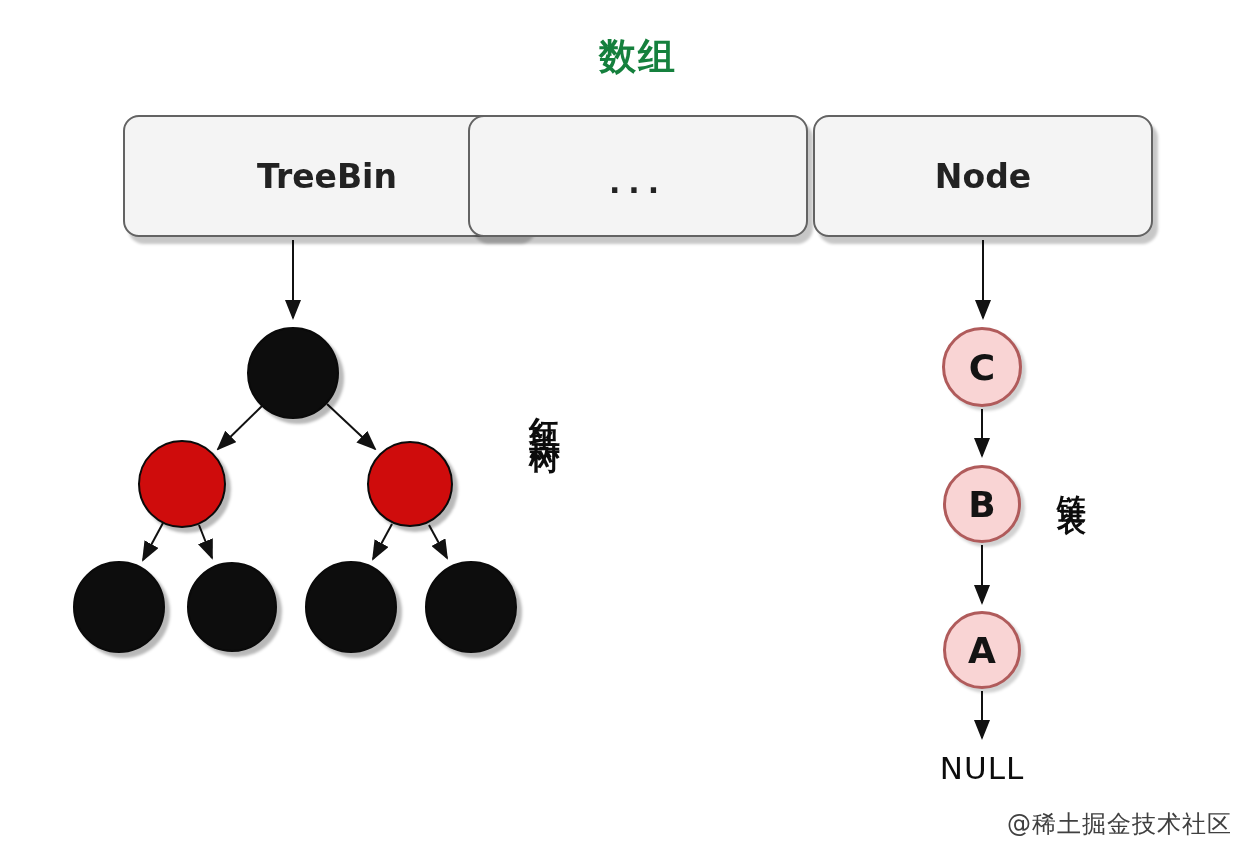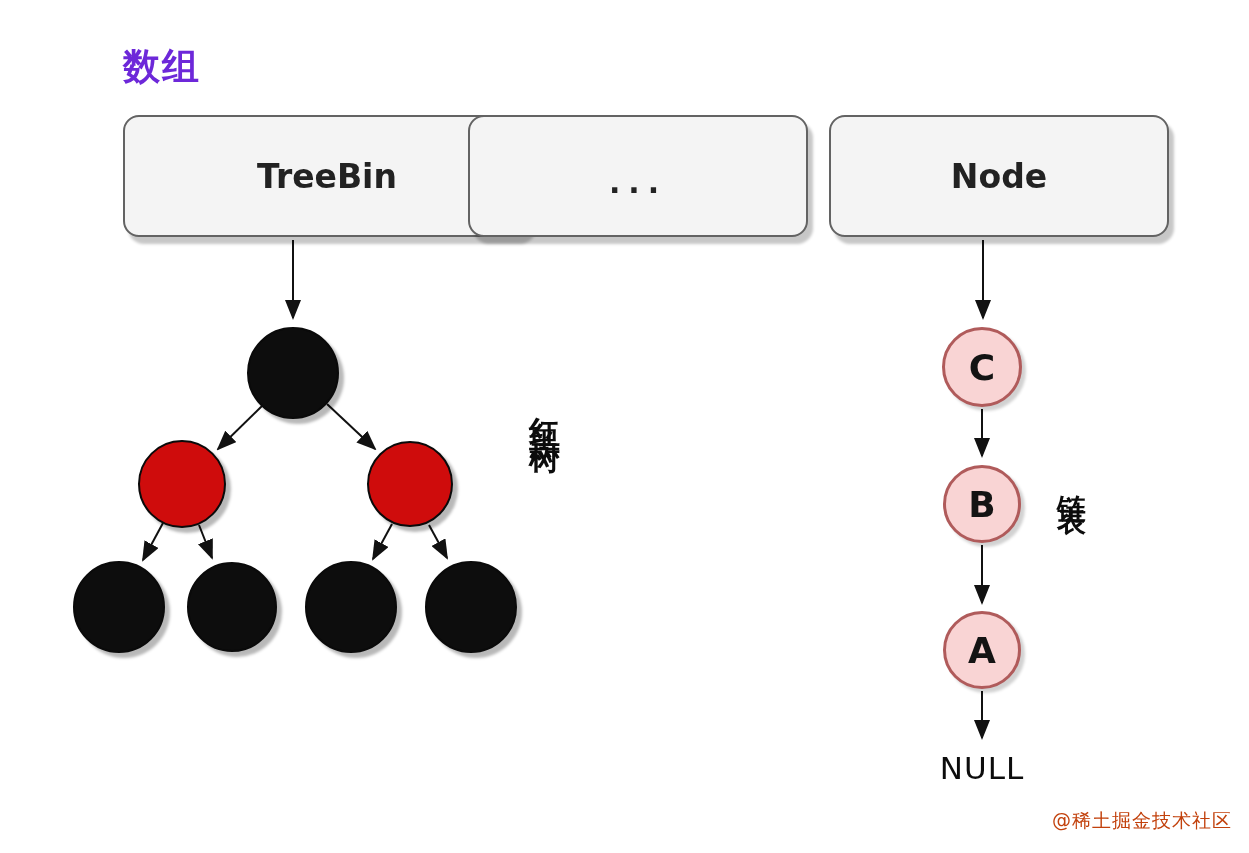--- a/index.html
+++ b/index.html
@@ -12,46 +12,47 @@
     position: relative;
     width: 1249px;
     height: 853px;
     background: #ffffff;
     overflow: hidden;
   }
   .abs { position: absolute; }
 
   .diagram-title {
     left: 123px;
-    top: 42px;
+    top: 32px;
     width: 1030px;
+    text-align: center;
     font-size: 37px;
     font-weight: bold;
-    color: #6d28d9;
+    color: #15803d;
     letter-spacing: 2px;
   }
 
   .array-box {
     top: 115px;
     height: 122px;
     background: #f4f4f4;
     border: 2px solid #636363;
     border-radius: 16px;
     box-shadow: 5px 7px 3px rgba(0,0,0,0.22);
     display: flex;
     align-items: center;
     justify-content: center;
     font-size: 33px;
     font-weight: bold;
     color: #222;
     box-sizing: border-box;
   }
   .box-treebin { left: 123px; width: 408px; }
   .box-ellipsis { left: 468px; width: 340px; }
-  .box-node { left: 813px; width: 340px; margin-left: 16px; }
+  .box-node { left: 813px; width: 340px; }
   .box-ellipsis .cell-label { letter-spacing: 8px; font-size: 30px; padding-top: 12px; }
 
   .tree-node {
     border-radius: 50%;
     box-sizing: border-box;
     box-shadow: 5px 5px 3px rgba(0,0,0,0.28);
     border: 2px solid #0a0a0a;
   }
   .n-root  { left: 247px; top: 327px; width: 92px; height: 92px; }
   .n-red-l { left: 138px; top: 440px; width: 88px; height: 88px; }
@@ -103,22 +104,22 @@
     text-align: center;
     font-size: 31px;
     font-weight: normal;
     color: #0c0c0c;
     letter-spacing: 1px;
   }
 
   .watermark {
     right: 17px;
     top: 808px;
-    font-size: 19px;
-    color: #c2410c;
+    font-size: 24px;
+    color: #404040;
     letter-spacing: 1px;
   }
 
   svg.arrow-layer {
     position: absolute;
     left: 0; top: 0;
     width: 1249px;
     height: 853px;
     pointer-events: none;
   }

